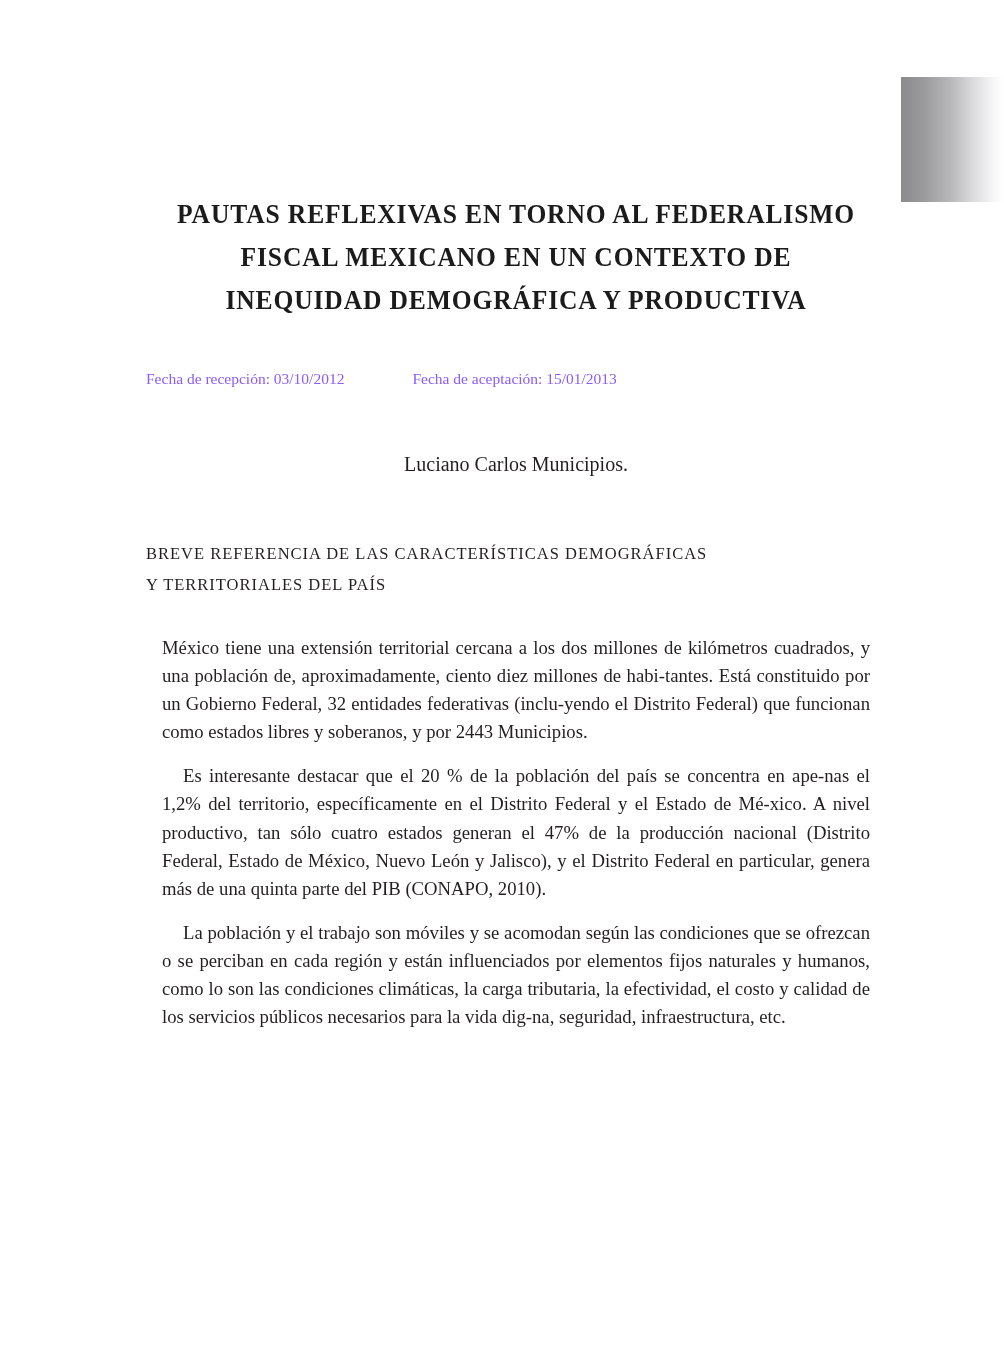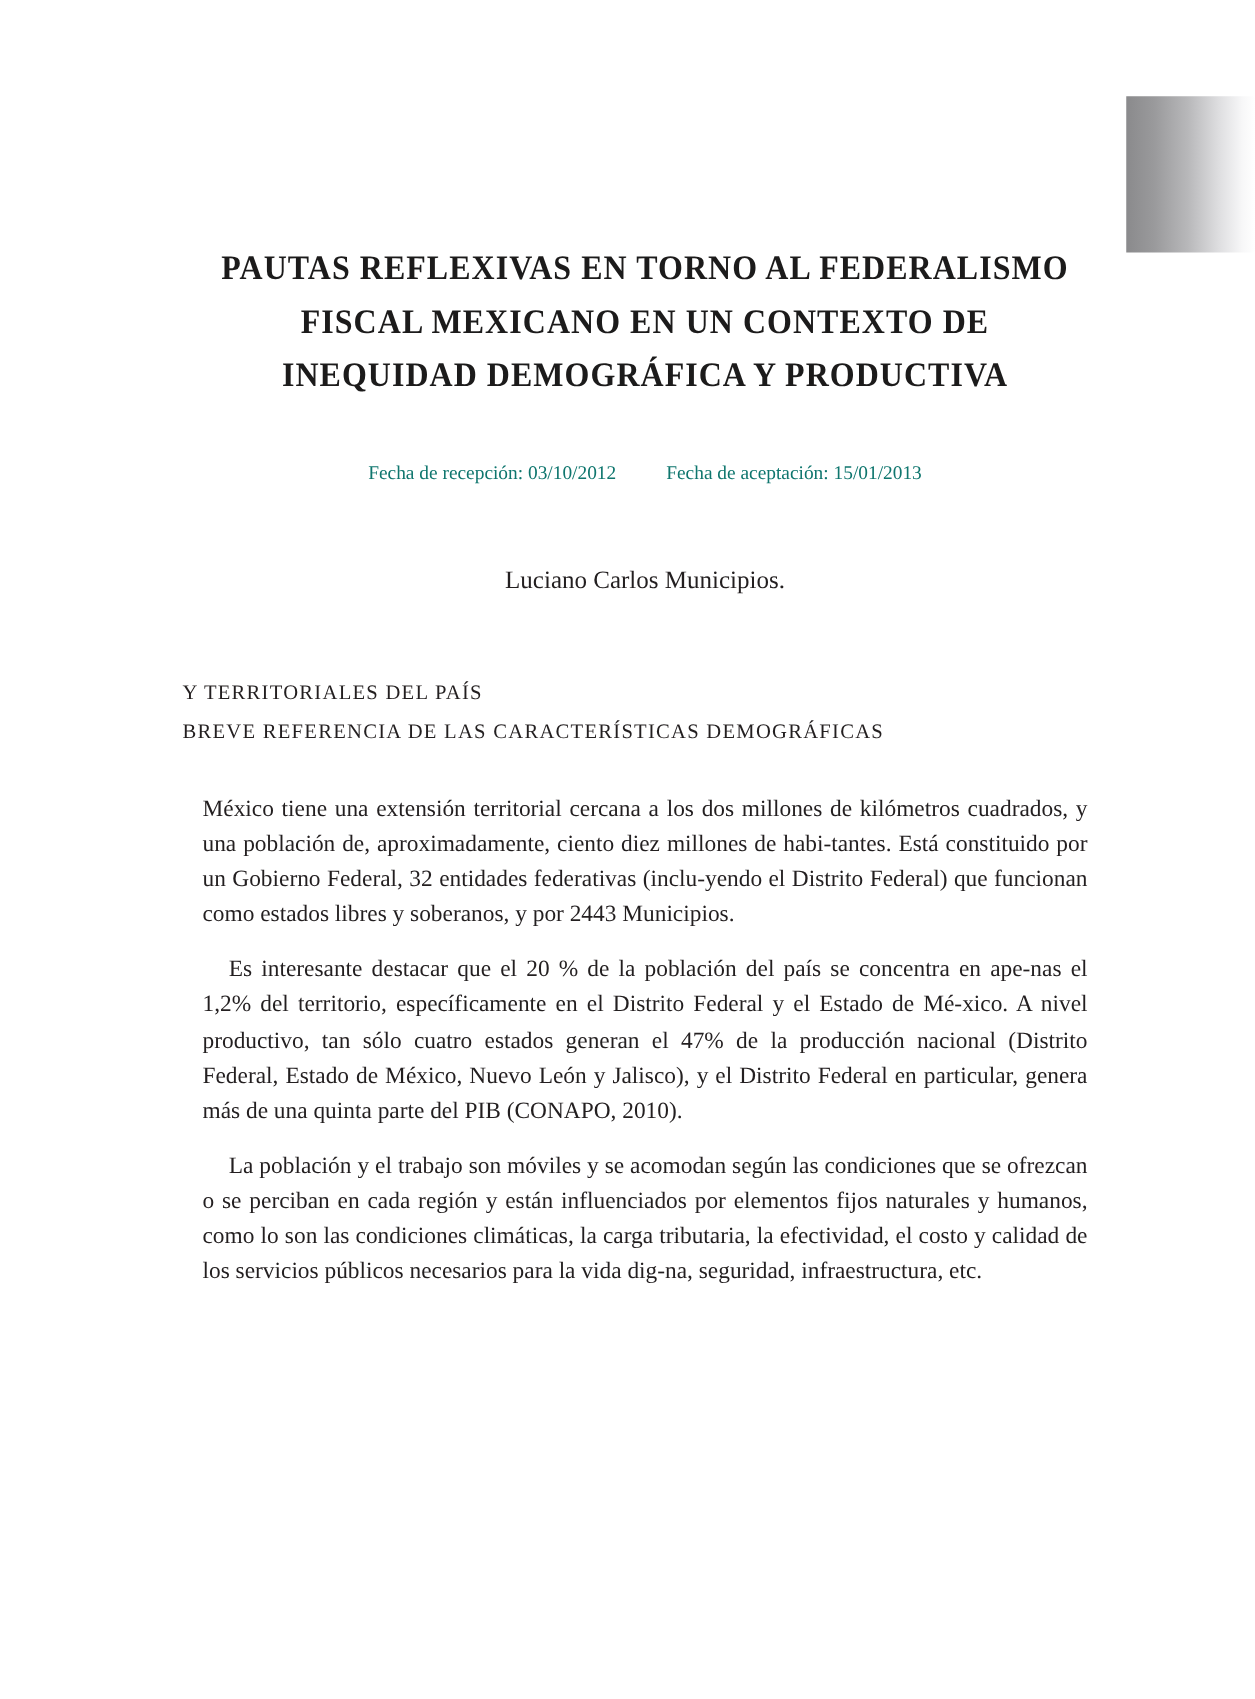--- a/index.html
+++ b/index.html
@@ -52,24 +52,23 @@
     transform-origin: center center;
   }
 
   
   .dates-row {
     position: absolute;
     left: 146px;
     top: 368px;
     width: 740px;
     display: flex;
-    justify-content: center;
-    gap: 40px;
+    gap: 68px;
     font-size: 15.5px;
-    color: #0f766e;
+    color: #8b5cf6;
     line-height: 22px;
   }
   .date-item { white-space: nowrap; }
 
   
   .author {
     position: absolute;
     left: 146px;
     top: 450px;
     width: 740px;
@@ -141,22 +140,22 @@
   </div>
 
   <div class="dates-row">
     <span class="date-item">Fecha de recepción: 03/10/2012</span>
     <span class="date-item">Fecha de aceptación: 15/01/2013</span>
   </div>
 
   <div class="author">Luciano Carlos Municipios.</div>
 
   <div class="section-heading">
+    <div class="section-heading-line">Breve referencia de las características demográficas</div>
     <div class="section-heading-line">y territoriales del país</div>
-    <div class="section-heading-line">Breve referencia de las características demográficas</div>
   </div>
 
   <div class="body-copy">
     <p>México tiene una extensión territorial cercana a los dos millones de kilómetros cuadrados, y una población de, aproximadamente, ciento diez millones de habi-tantes. Está constituido por un Gobierno Federal, 32 entidades federativas (inclu-yendo el Distrito Federal) que funcionan como estados libres y soberanos, y por 2443 Municipios.</p>
     <p class="indent">Es interesante destacar que el 20 % de la población del país se concentra en ape-nas el 1,2% del territorio, específicamente en el Distrito Federal y el Estado de Mé-xico. A nivel productivo, tan sólo cuatro estados generan el 47% de la producción nacional (Distrito Federal, Estado de México, Nuevo León y Jalisco), y el Distrito Federal en particular, genera más de una quinta parte del PIB (CONAPO, 2010).</p>
     <p class="indent">La población y el trabajo son móviles y se acomodan según las condiciones que se ofrezcan o se perciban en cada región y están influenciados por elementos fijos naturales y humanos, como lo son las condiciones climáticas, la carga tributaria, la efectividad, el costo y calidad de los servicios públicos necesarios para la vida dig-na, seguridad, infraestructura, etc.</p>
   </div>
 
 
 </div>

